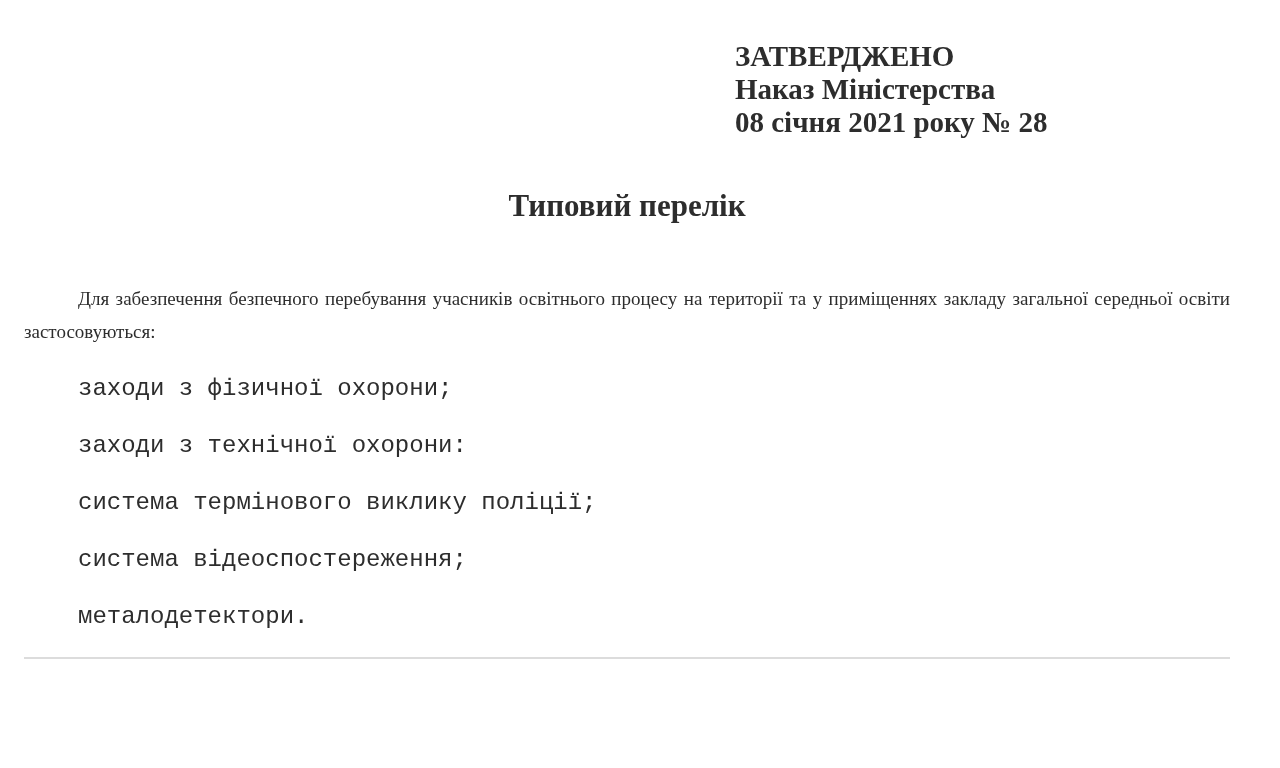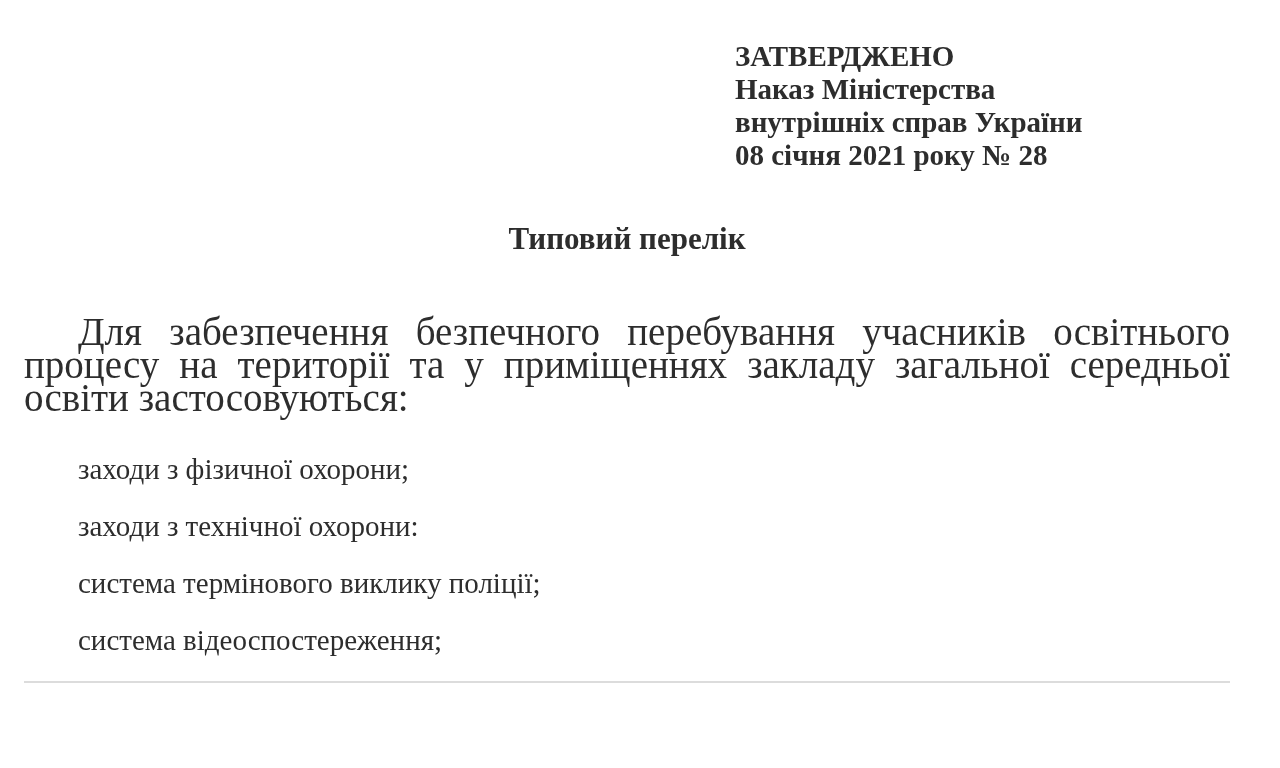--- a/index.html
+++ b/index.html
@@ -30,56 +30,57 @@
   }
   .doc-title {
     margin-top: 45px;
     text-align: center;
     font-weight: bold;
     font-size: 31px;
     line-height: 44px;
   }
   .intro {
     margin-top: 54px;
-    font-size: 39px;
+    font-size: 19px;
     line-height: 33px;
     text-align: justify;
     text-indent: 54px;
   }
   .list-item {
     margin-top: 24px;
     padding-left: 54px;
-    font-size: 29px;
+    font-size: 24px;
     line-height: 33px;
+    font-family: Liberation Mono, monospace;
   }
   .divider {
     margin-top: 24px;
     border: none;
     border-top: 2px solid #dcdcdc;
     width: 100%;
   }
 </style>
 </head>
 <body>
 
 <div class="page">
 
   <div class="approval-block">
     <div>ЗАТВЕРДЖЕНО</div>
     <div>Наказ Міністерства</div>
-    <div>внутрішніх справ України</div>
     <div>08 січня 2021 року № 28</div>
   </div>
 
   <div class="doc-title">
     <div>Типовий перелік</div>
   </div>
 
   <p class="intro">Для забезпечення безпечного перебування учасників освітнього процесу на території та у приміщеннях закладу загальної середньої освіти застосовуються:</p>
 
   <div class="list-item">заходи з фізичної охорони;</div>
   <div class="list-item">заходи з технічної охорони:</div>
   <div class="list-item">система термінового виклику поліції;</div>
   <div class="list-item">система відеоспостереження;</div>
+  <div class="list-item">металодетектори.</div>
 
   <hr class="divider">
 
 </div>
 
 </body></html>

